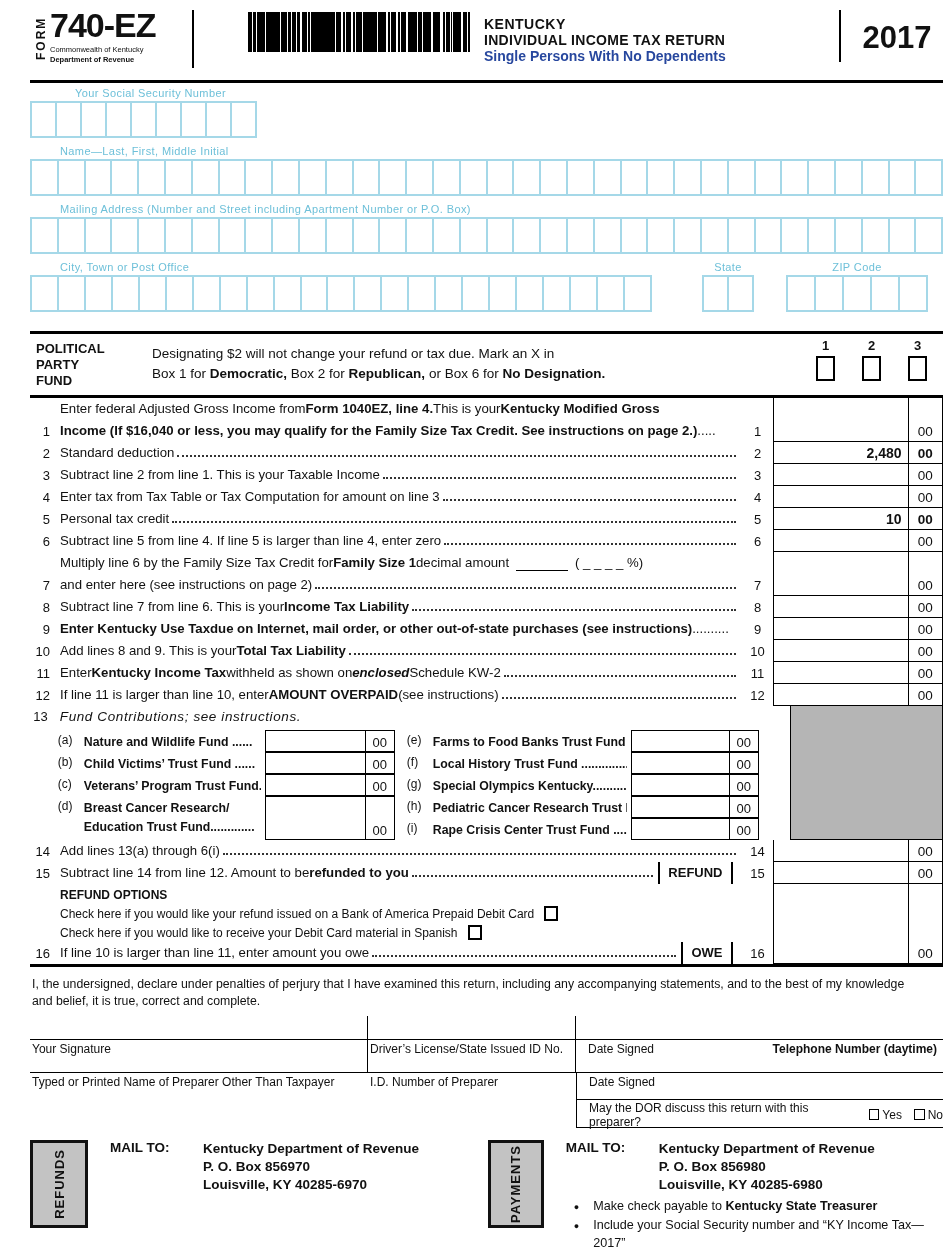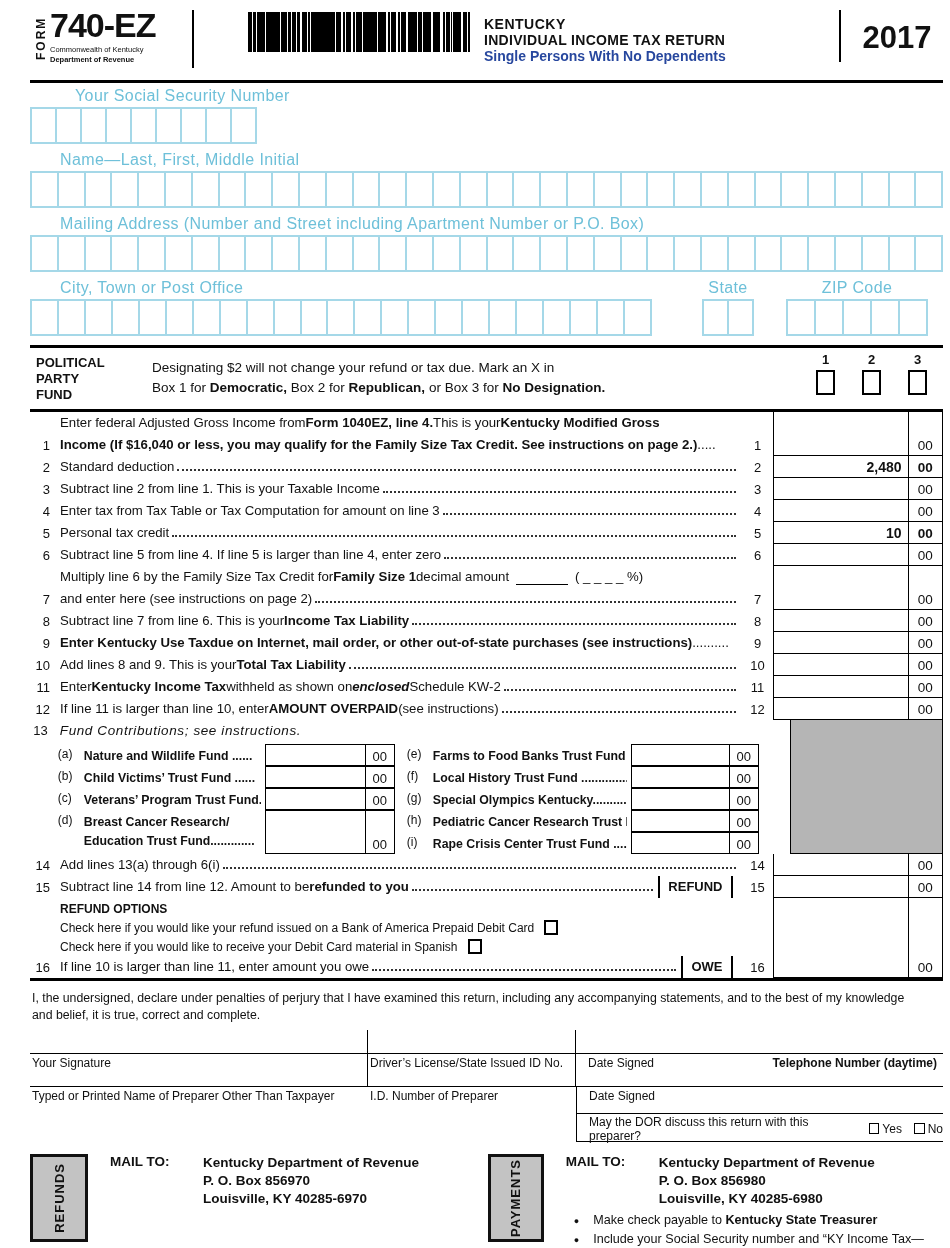--- a/index.html
+++ b/index.html
@@ -33,38 +33,38 @@
       repeating-linear-gradient(90deg,#000 0 1px,rgba(0,0,0,0) 1px 7px),
       repeating-linear-gradient(90deg,#000 0 3px,#fff 3px 9px);}
   .hdr-title{flex:1;padding-top:8px;}
   .hdr-title .t1{font-size:14px;font-weight:bold;letter-spacing:.5px;}
   .hdr-title .t2{font-size:14px;font-weight:bold;letter-spacing:.3px;}
   .hdr-title .t3{font-size:14px;font-weight:bold;color:var(--blue);}
   .year{font-size:31px;font-weight:bold;width:92px;text-align:center;padding-top:12px;}
   .thick{height:3px;background:#000;}
 
   
-  .flabel{color:var(--lbt);font-size:16px;margin:7px 0 2px 30px;letter-spacing:.4px;}
+  .flabel{color:var(--lbt);font-size:11px;margin:7px 0 2px 30px;letter-spacing:.4px;}
   .flabel.ssn-l{margin-left:45px;margin-top:4px;}
   .boxrow{display:flex;height:37px;}
   .cbox{border:2px solid var(--lb);margin-left:-2px;flex:1;background:#fff;}
   .cbox:first-child{margin-left:0;}
   .ssnrow{width:227px;}
   .ssnrow .cbox{flex:0 0 27px;}
   .cityline{display:flex;}
   .citycol{width:622px;}
   .statecol{width:52px;margin-left:50px;}
   .zipcol{width:142px;margin-left:32px;}
   .statecol .flabel,.zipcol .flabel{margin-left:0;text-align:center;}
   .citycol .flabel{margin-left:30px;}
   .statecol .cbox{flex:0 0 27px;}
   .zipcol .cbox{flex:0 0 30px;}
 
   
-  .political{border-top:3px solid #000;border-bottom:3px solid #000;margin-top:9px;display:flex;padding:5px 0 6px;}
+  .political{border-top:3px solid #000;border-bottom:3px solid #000;margin-top:19px;display:flex;padding:5px 0 6px;}
   .pol-title{width:118px;font-size:13px;font-weight:bold;line-height:16px;padding-left:6px;padding-top:2px;}
   .pol-text{flex:1;font-size:13.5px;line-height:20px;padding-top:5px;padding-left:4px;}
   .pol-boxes{width:186px;display:flex;justify-content:flex-end;gap:27px;padding-right:16px;}
   .pol-item{display:flex;flex-direction:column;align-items:center;}
   .pol-num{font-size:13px;font-weight:bold;line-height:14px;}
   .pbox{width:19px;height:25px;border:2.5px solid #000;margin-top:3px;background:#fff;}
 
   
   .mrow{display:flex;align-items:stretch;min-height:22px;}
   .mrow .no-l{width:20px;text-align:right;font-size:13px;align-self:flex-end;padding-bottom:3px;}
@@ -304,21 +304,21 @@
   </section>
 
   <section class="political">
     <div class="pol-title">
       <div>POLITICAL</div>
       <div>PARTY</div>
       <div>FUND</div>
     </div>
     <div class="pol-text">
       <div>Designating $2 will not change your refund or tax due. Mark an X in</div>
-      <div><span>Box 1 for </span><span class="b">Democratic,</span><span> Box 2 for </span><span class="b">Republican,</span><span> or Box 3 for </span><span class="b">No Designation.</span></div>
+      <div><span>Box 1 for </span><span class="b">Democratic,</span><span> Box 2 for </span><span class="b">Republican,</span><span> or Box 6 for </span><span class="b">No Designation.</span></div>
     </div>
     <div class="pol-boxes">
       <div class="pol-item">
         <div class="pol-num">1</div>
         <div class="pbox"></div>
       </div>
       <div class="pol-item">
         <div class="pol-num">2</div>
         <div class="pbox"></div>
       </div>

